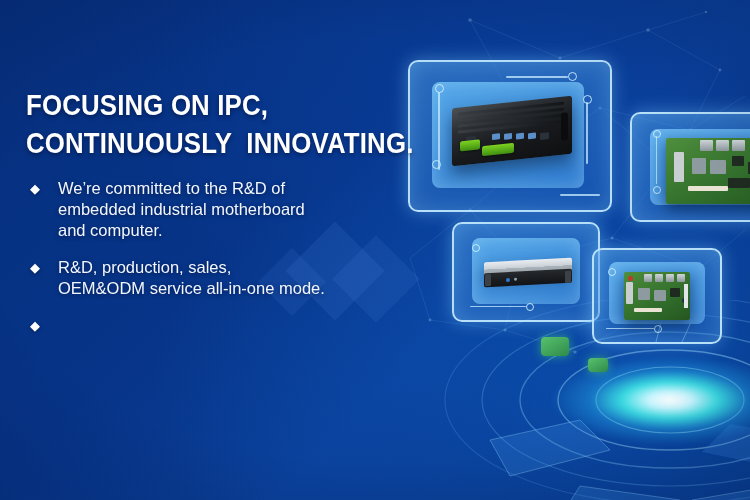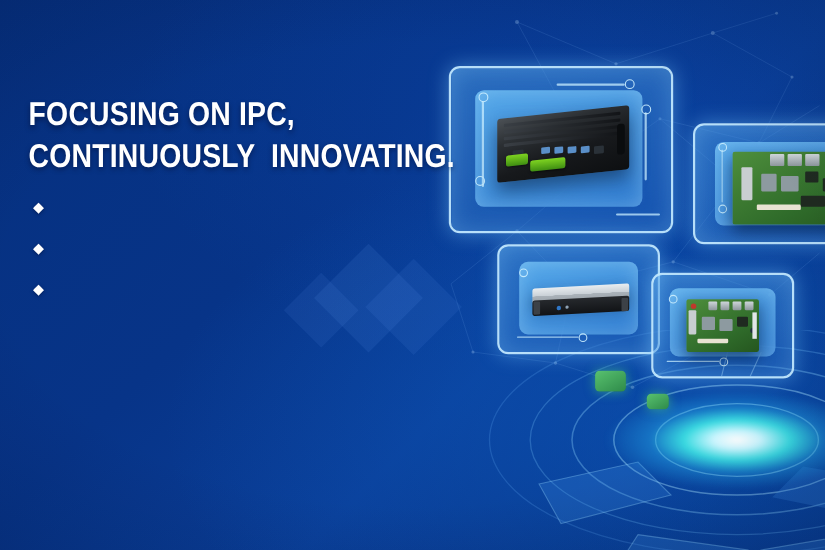--- a/index.html
+++ b/index.html
@@ -255,22 +255,27 @@
   </div>
 
   <div class="vignette"></div>
 
   <div class="headline"><span>FOCUSING ON IPC,</span>
 <span>CONTINUOUSLY  INNOVATING.</span></div>
 
   <div class="bullets">
     <div class="bullet">
       <span class="dia">◆</span>
+      <span class="btext">We’re committed to the R&amp;D of
+embedded industrial motherboard
+and computer.</span>
     </div>
     <div class="bullet" style="margin-top:4px;">
       <span class="dia">◆</span>
+      <span class="btext">R&amp;D, production, sales,
+OEM&amp;ODM service all-in-one mode.</span>
     </div>
     <div class="bullet wide" style="margin-top:8px;">
       <span class="dia">◆</span>
     </div>
   </div>
 
 </div>
 
 </body></html>

